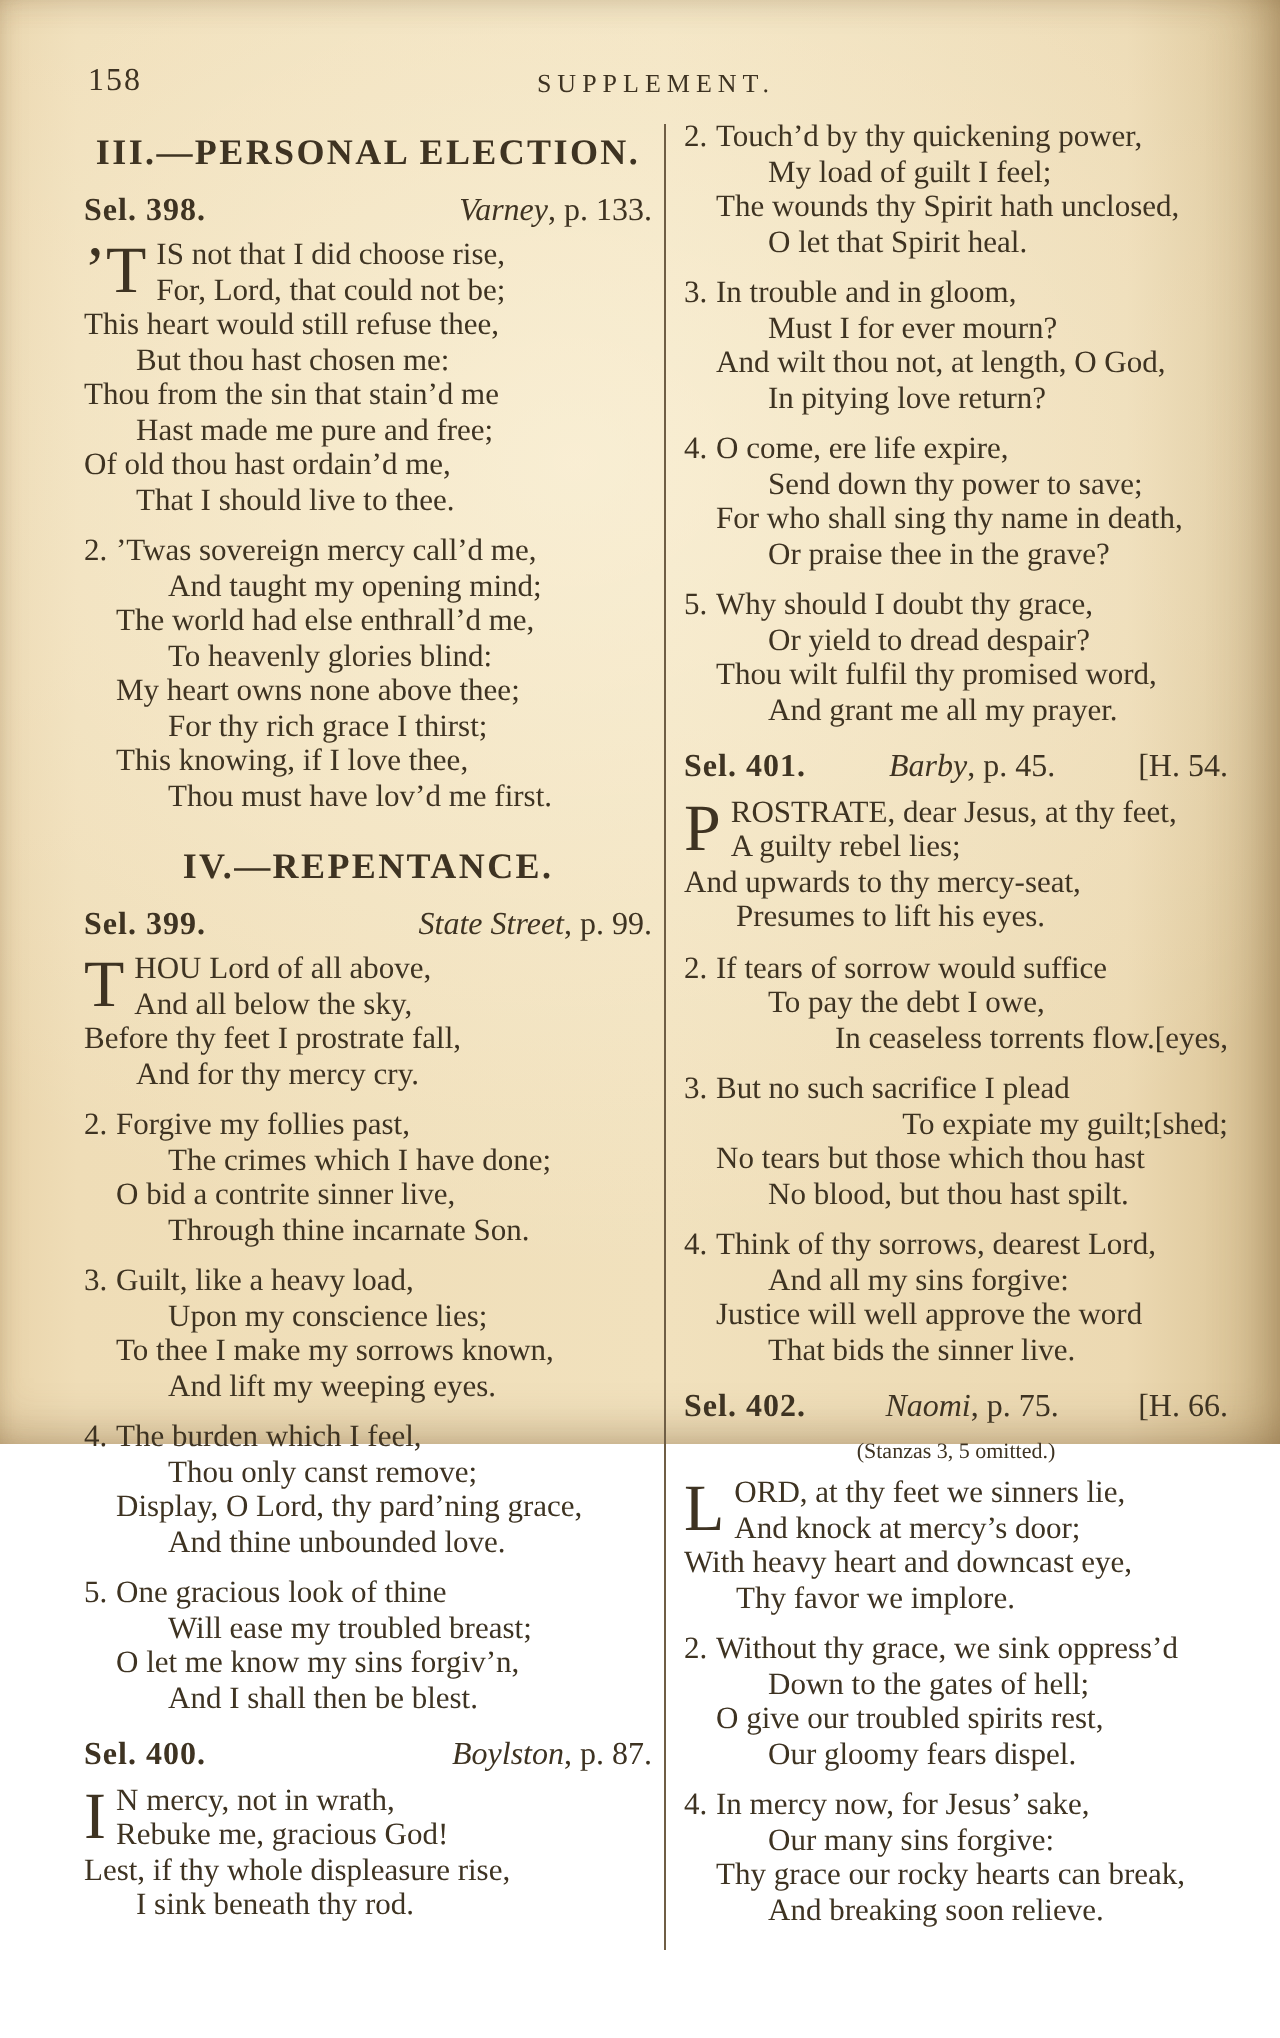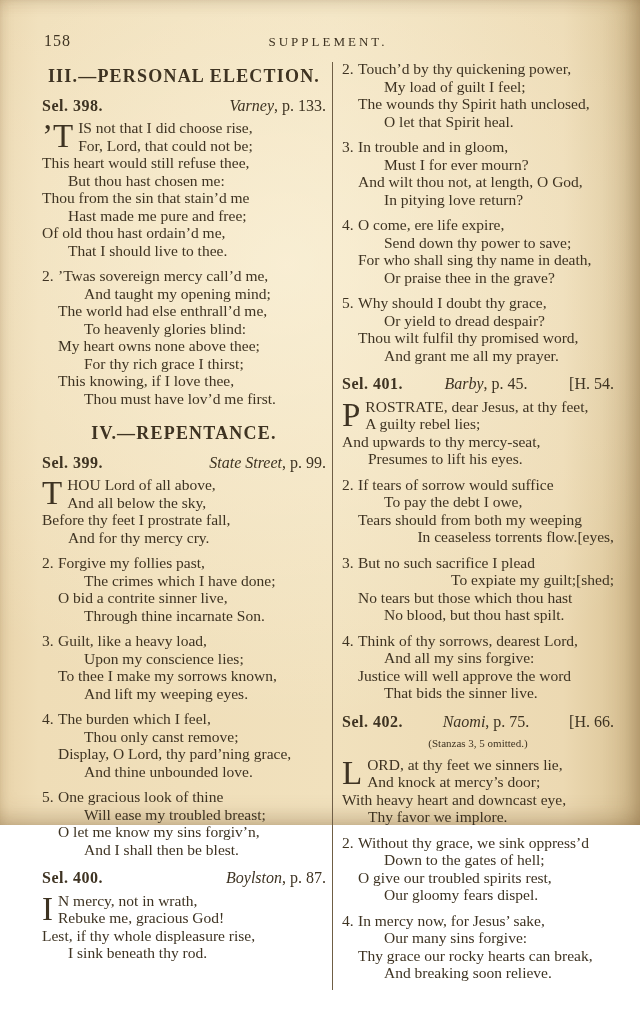--- a/index.html
+++ b/index.html
@@ -1,18 +1,18 @@
 <!DOCTYPE html>
 <html><head>
 <meta charset="utf-8">
 <style>
   html,body{margin:0;padding:0;}
   body{width:640px;height:1019px;overflow:hidden;}
   .page{
-    width:640px;height:825px;box-sizing:border-box;
+    width:640px;height:722px;box-sizing:border-box;
     padding:30px 26px 0 42px;
     font-family:"Liberation Serif","DejaVu Serif",serif;
     color:#3e3322;
     background:
       radial-gradient(120% 90% at 45% 32%, rgba(255,249,230,0.55), rgba(255,249,230,0) 62%),
       linear-gradient(90deg, #e9d4ab 0%, #efddb7 6%, #f1e1bd 52%, #ecd9b2 88%, #d8c193 99.5%);
     box-shadow:
       inset -20px 0 30px -16px rgba(110,80,40,.45),
       inset 0 -16px 26px -14px rgba(110,80,40,.38),
       inset 0 8px 16px -10px rgba(110,80,40,.22),
@@ -177,21 +177,20 @@
           <span class="dropcap">P</span>
           <div class="line">ROSTRATE, dear Jesus, at thy feet,</div>
           <div class="line">A guilty rebel lies;</div>
           <div class="line">And upwards to thy mercy-seat,</div>
           <div class="line ind">Presumes to lift his eyes.</div>
         </div>
         <div class="stanza numbered">
           <span class="stanza-number">2.</span>
           <div class="line">If tears of sorrow would suffice</div>
           <div class="line ind">To pay the debt I owe,</div>
-          <div class="line">Tears should from both my weeping</div>
           <div class="line ind flexline">
             <span>In ceaseless torrents flow.</span>
             <span class="bracket">[eyes,</span>
           </div>
         </div>
         <div class="stanza numbered">
           <span class="stanza-number">3.</span>
           <div class="line">But no such sacrifice I plead</div>
           <div class="line ind flexline">
             <span>To expiate my guilt;</span>

